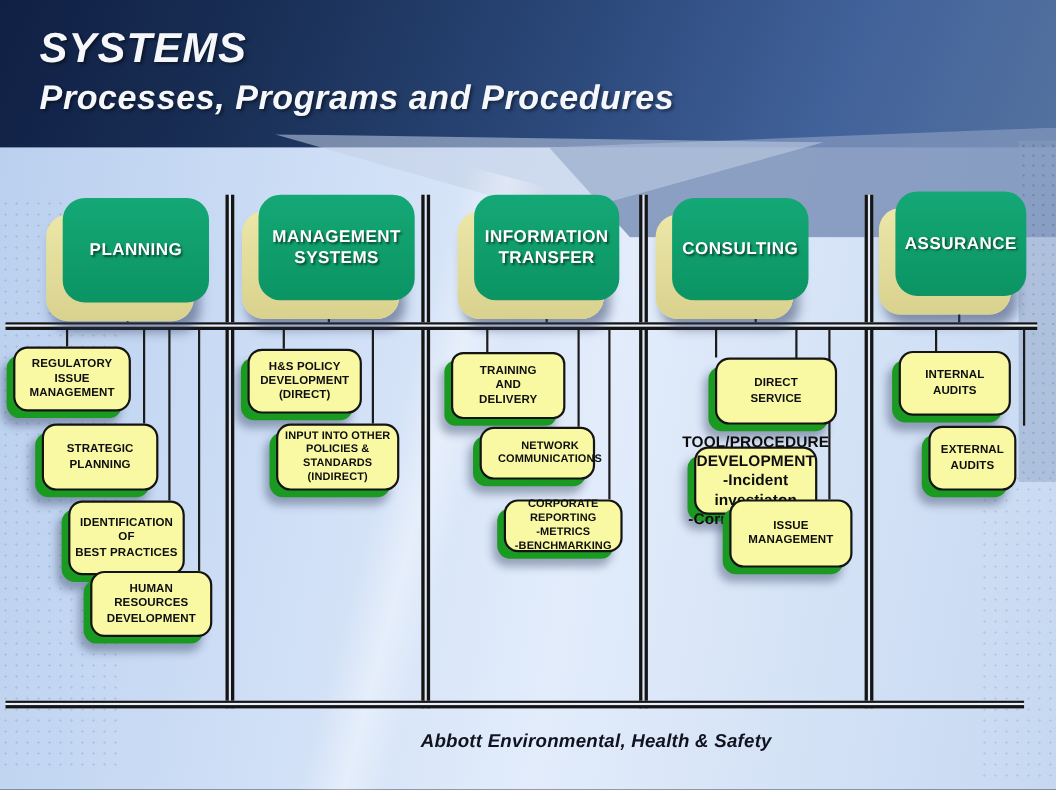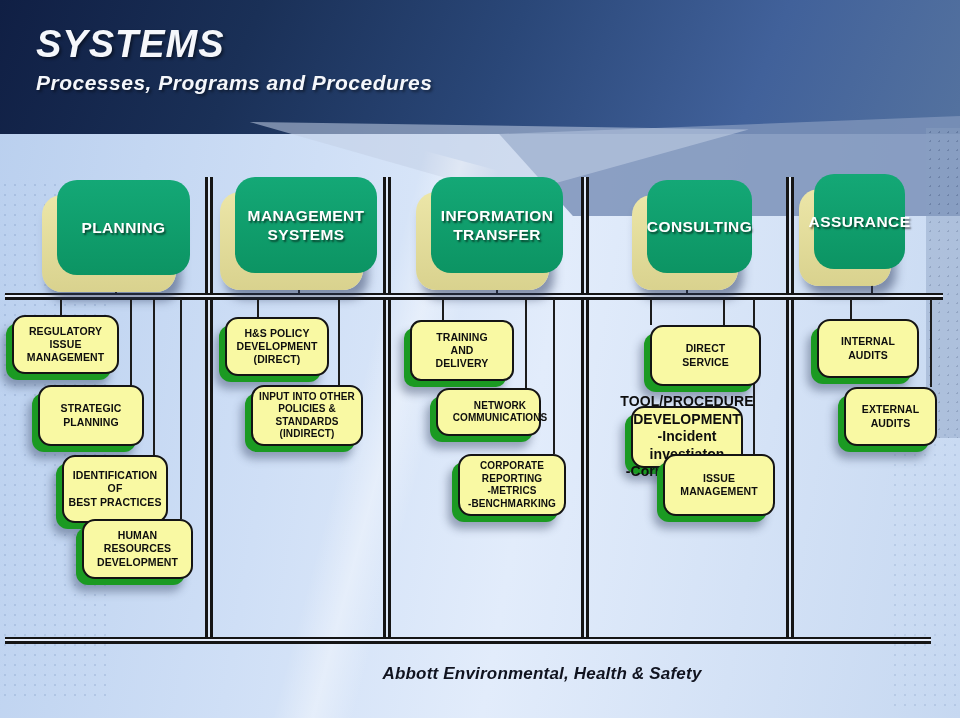--- a/index.html
+++ b/index.html
@@ -20,21 +20,21 @@
   .dots-left{position:absolute;left:0;top:180px;width:110px;height:520px;opacity:.28;
     background-image:radial-gradient(rgba(60,95,150,.55) 1px,transparent 1px);background-size:10px 10px;}
   .dots-right{position:absolute;right:0;top:430px;width:70px;height:280px;opacity:.25;
     background-image:radial-gradient(rgba(60,95,150,.55) 1px,transparent 1px);background-size:10px 10px;}
   .streak{position:absolute;left:340px;top:150px;width:78px;height:640px;transform:rotate(15deg);
     background:linear-gradient(90deg,rgba(255,255,255,0),rgba(255,255,255,.75),rgba(255,255,255,0));opacity:.5;}
   
   .title{position:absolute;left:36px;top:24px;color:#f5f7fb;font-style:italic;font-weight:bold;
     text-shadow:2px 2px 3px rgba(0,0,0,.45);}
   .title .l1{font-size:38px;letter-spacing:1px;line-height:1.1;}
-  .title .l2{font-size:21px;letter-spacing:.5px;line-height:1.2;margin-top:4px;}
+  .title .l2{font-size:31px;letter-spacing:.5px;line-height:1.2;margin-top:4px;}
   .footer{position:absolute;top:664px;left:0;width:100%;text-align:center;transform:translateX(62px);
     font-weight:bold;font-style:italic;font-size:17px;color:#10131f;letter-spacing:.2px;}
   
   .hbar{position:absolute;height:7px;border-top:2px solid #151515;border-bottom:3px solid #151515;
     background:#e7eefb;box-sizing:border-box;}
   .sep{position:absolute;width:8px;top:177px;height:467px;border-left:3px solid #151515;
     border-right:3px solid #151515;background:#dde8f7;box-sizing:border-box;}
   .vline{position:absolute;width:2px;background:#1c1c1c;}
   
   .hdr{position:absolute;}
@@ -92,25 +92,25 @@
   <div class="hdr" style="left:220px;top:177px;width:157px;height:113px;">
     <div class="extrude"></div>
     <div class="face">MANAGEMENT
 SYSTEMS</div>
   </div>
   <div class="hdr" style="left:416px;top:177px;width:147px;height:113px;">
     <div class="extrude"></div>
     <div class="face">INFORMATION
 TRANSFER</div>
   </div>
-  <div class="hdr" style="left:632px;top:180px;width:120px;height:110px;">
+  <div class="hdr" style="left:596px;top:180px;width:139px;height:110px;">
     <div class="extrude"></div>
     <div class="face">CONSULTING</div>
   </div>
-  <div class="hdr" style="left:799px;top:174px;width:106px;height:112px;">
+  <div class="hdr" style="left:799px;top:174px;width:134px;height:112px;">
     <div class="extrude"></div>
     <div class="face">ASSURANCE</div>
   </div>
 
   <div class="vline" style="left:60px;top:299px;height:16px;"></div>
   <div class="vline" style="left:130px;top:299px;height:86px;"></div>
   <div class="vline" style="left:153px;top:299px;height:156px;"></div>
   <div class="vline" style="left:180px;top:299px;height:220px;"></div>
 
   <div class="vline" style="left:257px;top:299px;height:18px;"></div>
@@ -145,34 +145,34 @@
   <div class="ybox" style="left:251px;top:385px;width:112px;height:61px;font-size:10px;">INPUT INTO OTHER
 POLICIES &amp;
 STANDARDS
 (INDIRECT)</div>
 
   <div class="ybox" style="left:410px;top:320px;width:104px;height:61px;border-radius:11px;">TRAINING
 AND
 DELIVERY</div>
   <div class="ybox" style="left:436px;top:388px;width:105px;height:48px;font-size:10px;padding-left:26px;">NETWORK
 COMMUNICATIONS</div>
-  <div class="ybox" style="left:458px;top:454px;width:108px;height:62px;font-size:10px;">CORPORATE
+  <div class="ybox" style="left:458px;top:454px;width:108px;height:48px;font-size:10px;">CORPORATE
 REPORTING
 -METRICS
 -BENCHMARKING</div>
 
   <div class="ybox" style="left:602px;top:325px;width:111px;height:61px;margin-left:48px;">DIRECT
 SERVICE</div>
   <div class="ybox" style="left:631px;top:406px;width:112px;height:62px;font-size:14px;">TOOL/PROCEDURE
 DEVELOPMENT
 -Incident investiaton
 -Corrective Action</div>
   <div class="ybox" style="left:663px;top:454px;width:112px;height:62px;">ISSUE
 MANAGEMENT</div>
 
   <div class="ybox" style="left:817px;top:319px;width:102px;height:59px;">INTERNAL
 AUDITS</div>
-  <div class="ybox" style="left:844px;top:387px;width:93px;height:59px;">EXTERNAL
+  <div class="ybox" style="left:844px;top:387px;width:80px;height:59px;">EXTERNAL
 AUDITS</div>
 
   <div class="footer">Abbott Environmental, Health &amp; Safety</div>
 
 </div>
 
 </body></html>

